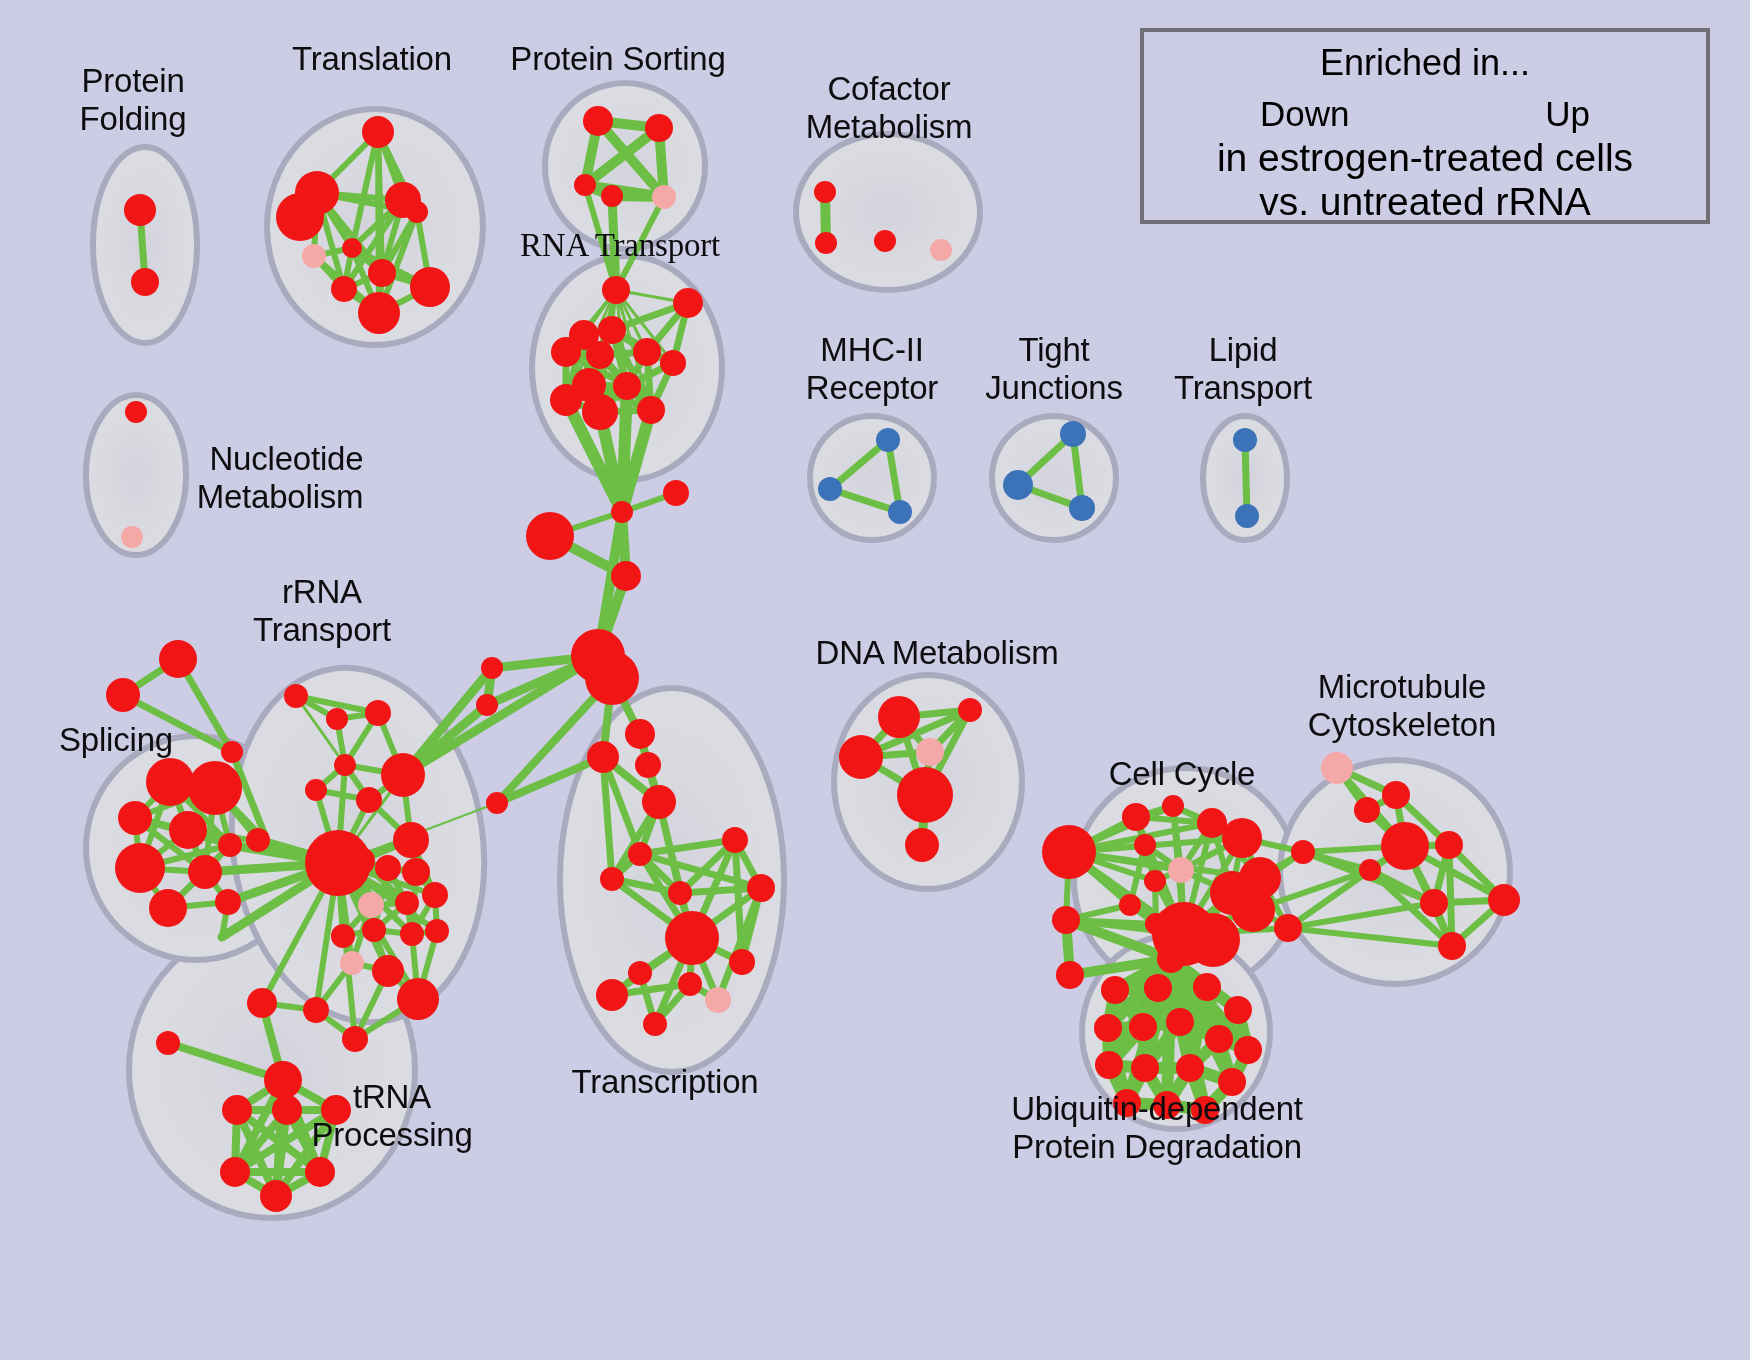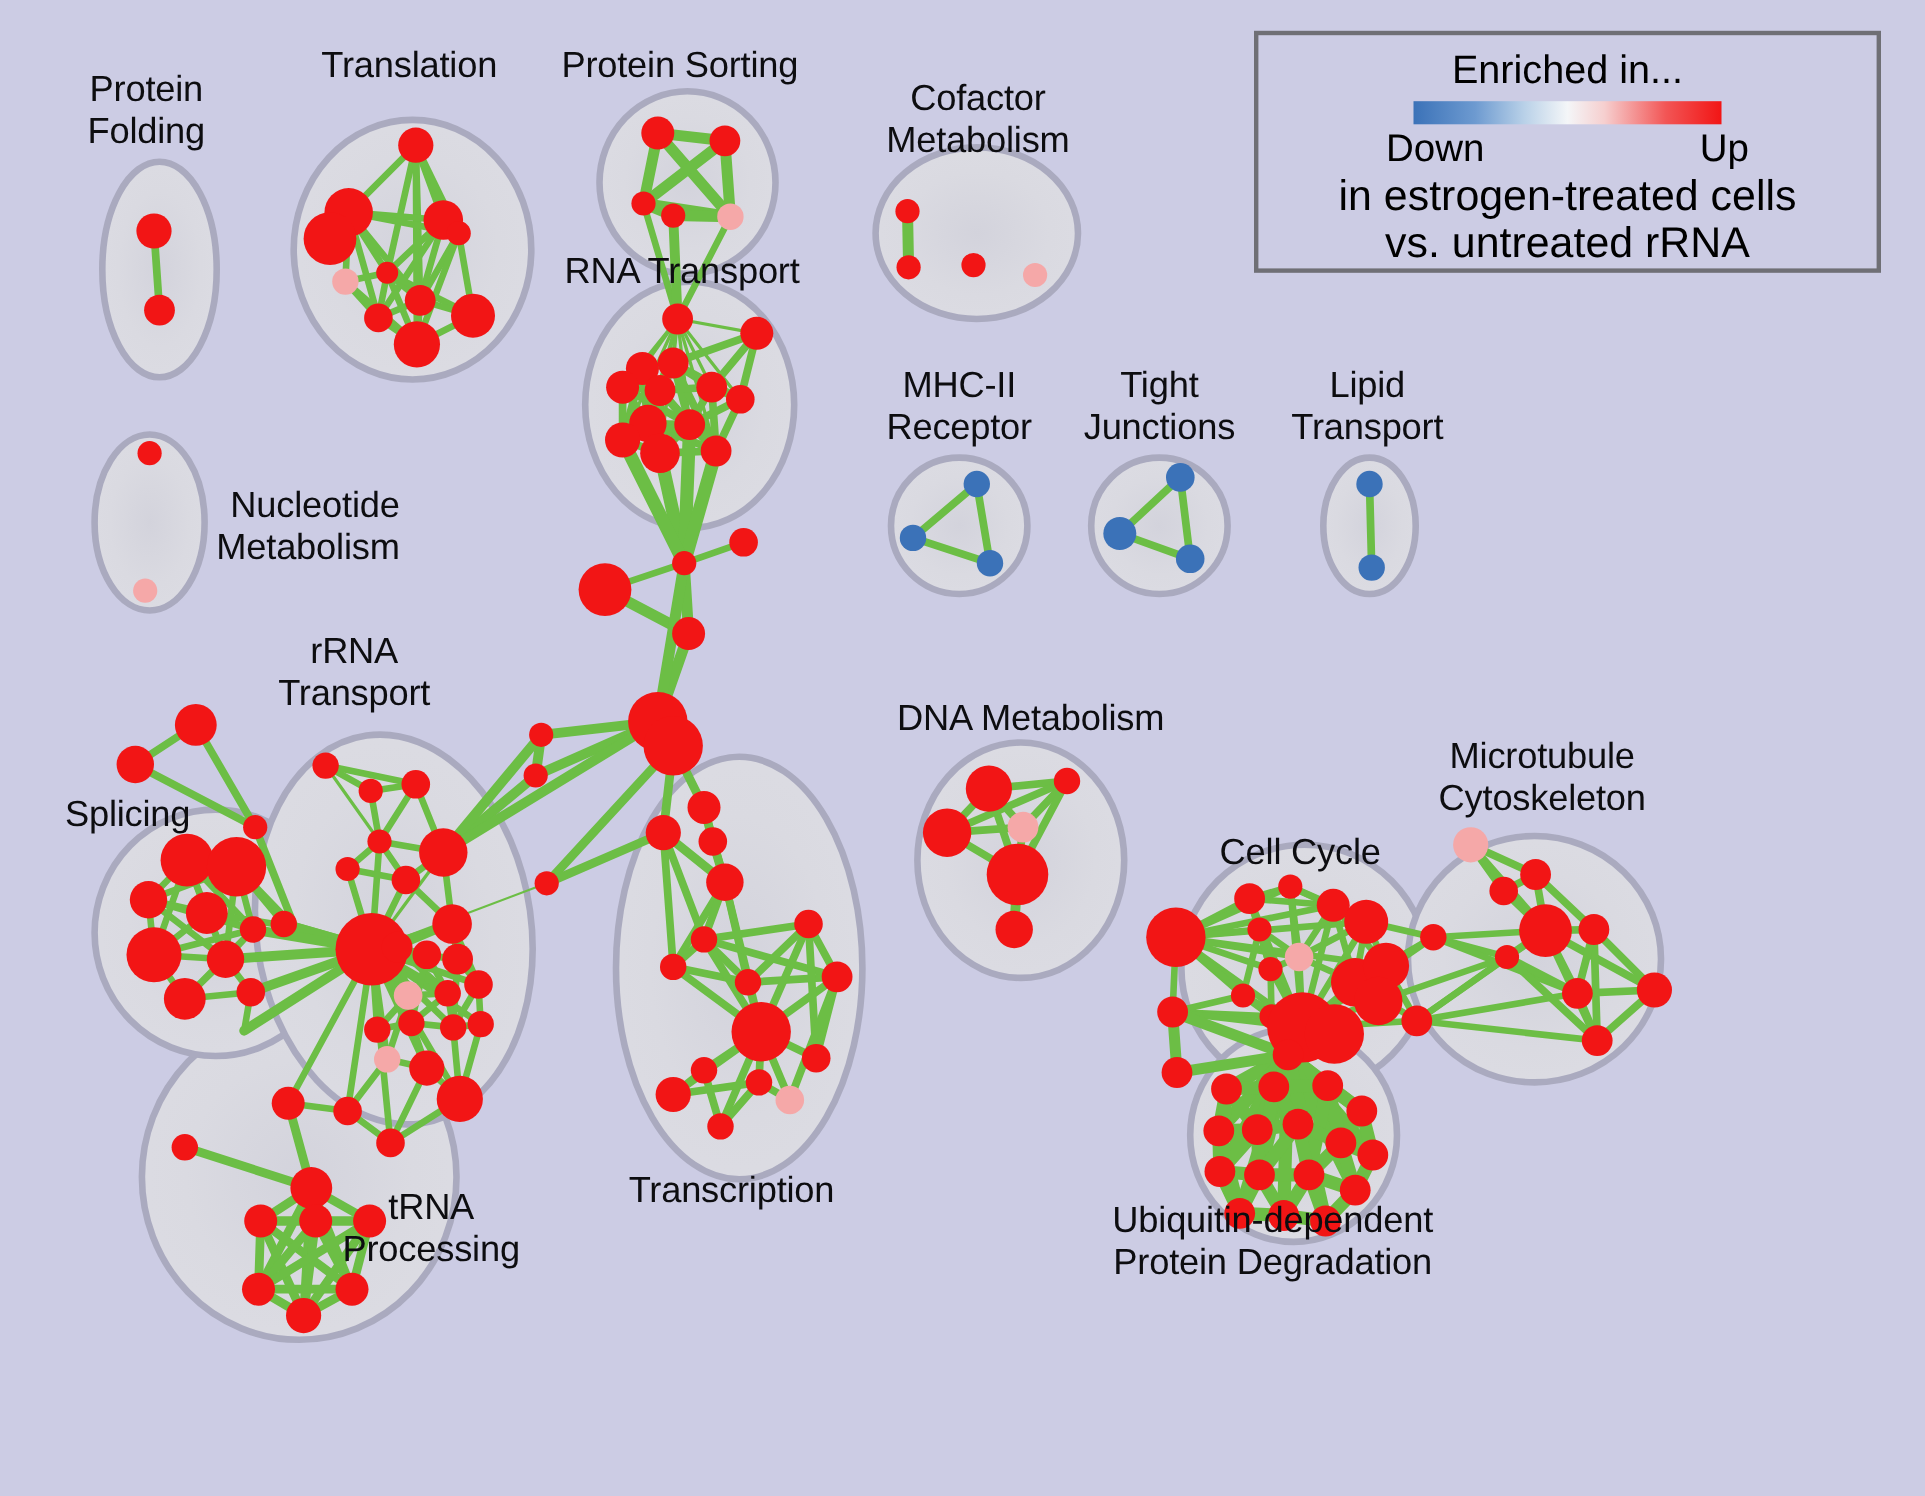--- a/index.html
+++ b/index.html
@@ -19,21 +19,21 @@
     line-height:1.14;
     white-space:pre;
     text-align:center;
     transform:translateX(-50%);
     letter-spacing:-0.2px;
   }
   
   #legend{
     position:absolute;
     left:1140px;top:28px;
-    width:570px;height:220px;
+    width:570px;height:196px;
     background:#ccccE4;
     border:4px solid #6f6f75;
     box-sizing:border-box;
     display:flex;flex-direction:column;align-items:center;
     padding-top:10px;
   }
   #legend .title{font-size:36px;color:#000;}
   #legend .bar{
     width:280px;height:60px;margin-top:8px;
     background:linear-gradient(to right,#3b72b8 0%,#6d9ad0 20%,#b9d1e8 36%,#f4f6f8 50%,#f6cfcf 62%,#f25555 82%,#f21515 100%);
@@ -805,21 +805,21 @@
       <circle cx="1205" cy="1110" r="14" fill="#f21515"></circle>
     </g>
   </svg>
 
   <div class="lbl" style="left:133px;top:62px;">Protein
 Folding</div>
   <div class="lbl" style="left:372px;top:40px;">Translation</div>
   <div class="lbl" style="left:618px;top:40px;">Protein Sorting</div>
   <div class="lbl" style="left:889px;top:70px;">Cofactor
 Metabolism</div>
-  <div class="lbl" style="left:620px;top:227px;">RNA Transport</div>
+  <div class="lbl" style="left:620px;top:227px;font-family:Liberation Serif, serif;">RNA Transport</div>
   <div class="lbl" style="left:280px;top:440px;text-align:right;">Nucleotide
 Metabolism</div>
   <div class="lbl" style="left:872px;top:331px;">MHC-II
 Receptor</div>
   <div class="lbl" style="left:1054px;top:331px;">Tight
 Junctions</div>
   <div class="lbl" style="left:1243px;top:331px;">Lipid
 Transport</div>
   <div class="lbl" style="left:322px;top:573px;">rRNA
 Transport</div>

